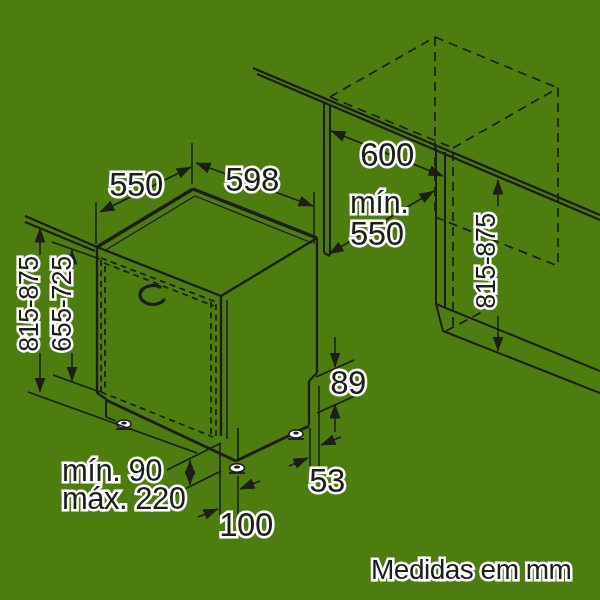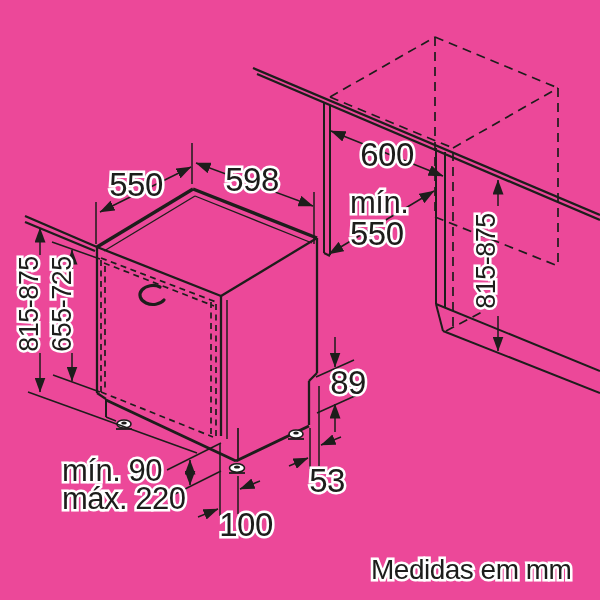--- a/index.html
+++ b/index.html
@@ -1,16 +1,16 @@
 <!DOCTYPE html>
 <html><head>
 <meta charset="utf-8">
 <style>
   html,body{margin:0;padding:0;background:#fff;}
-  .stage{position:relative;width:600px;height:600px;background:#ec4899;overflow:hidden;
+  .stage{position:relative;width:600px;height:600px;background:#4d7c0f;overflow:hidden;
          font-family:"Liberation Sans",sans-serif;}
   svg{display:block}
   text{fill:#1d1d1b;paint-order:stroke;stroke:#ffffff;stroke-width:5px;
        font-family:"Liberation Sans",sans-serif;letter-spacing:-0.5px;}
   .num{font-size:33px;}
   .num-sm{font-size:31px;}
   .vert{font-size:27px;}
   .cap{font-size:28px;}
   .solid{stroke:#1d1d1b;fill:none;}
   .dash-box{stroke:#1d1d1b;fill:none;stroke-width:1.7;stroke-dasharray:9 6;}

